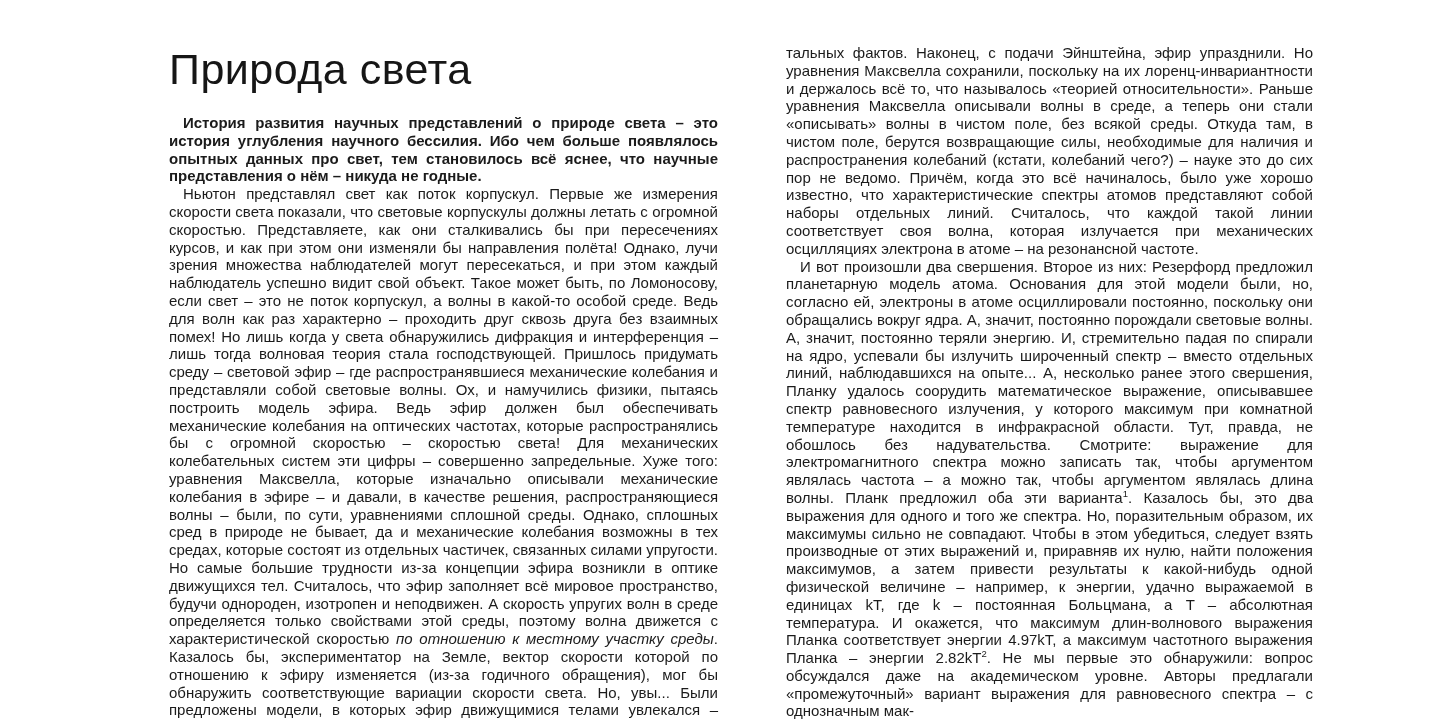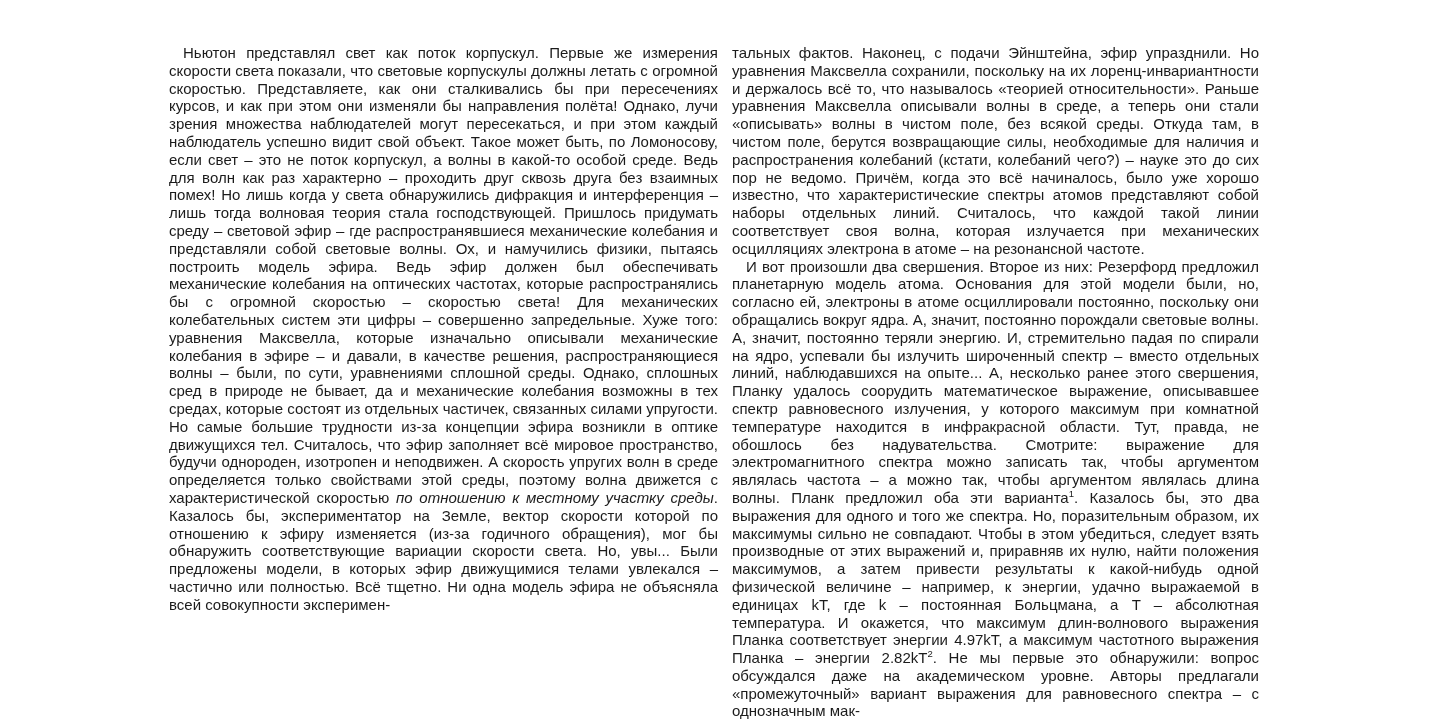--- a/index.html
+++ b/index.html
@@ -16,21 +16,21 @@
     height: 720px;
     background: #ffffff;
     color: #1b1b1b;
     font-family: "Liberation Sans", "DejaVu Sans", sans-serif;
   }
   .col {
     position: absolute;
     top: 44px;
   }
   .col-left  { left: 169px; width: 549px; }
-  .col-right { left: 732px; width: 527px; }
+  .col-right { left: 786px; width: 527px; }
   h1.title {
     margin: 2px 0 22px 0;
     font-size: 43px;
     line-height: 46px;
     font-weight: 400;
     letter-spacing: 0.5px;
     color: #161616;
   }
   .intro {
     margin: 0 0 18px 0;
@@ -52,20 +52,22 @@
     line-height: 0;
     vertical-align: super;
   }
 </style>
 </head>
 <body>
 
 <div class="page">
 
   <div class="col col-left">
+    <h1 class="title">Природа света</h1>
+    <p class="intro">История развития научных представлений о природе света – это история углубления научного бессилия. Ибо чем больше появлялось опытных данных про свет, тем становилось всё яснее, что научные представления о нём – никуда не годные.</p>
     <p class="body-par"><span>Ньютон представлял свет как поток корпускул. Первые же измерения скорости света показали, что световые корпускулы должны летать с огромной скоростью. Представляете, как они сталкивались бы при пересечениях курсов, и как при этом они изменяли бы направления полёта! Однако, лучи зрения множества наблюдателей могут пересекаться, и при этом каждый наблюдатель успешно видит свой объект. Такое может быть, по Ломоносову, если свет – это не поток корпускул, а волны в какой-то особой среде. Ведь для волн как раз характерно – проходить друг сквозь друга без взаимных помех! Но лишь когда у света обнаружились дифракция и интерференция – лишь тогда волновая теория стала господствующей. Пришлось придумать среду – световой эфир – где распространявшиеся механические колебания и представляли собой световые волны. Ох, и намучились физики, пытаясь построить модель эфира. Ведь эфир должен был обеспечивать механические колебания на оптических частотах, которые распространялись бы с огромной скоростью – скоростью света! Для механических колебательных систем эти цифры – совершенно запредельные. Хуже того: уравнения Максвелла, которые изначально описывали механические колебания в эфире – и давали, в качестве решения, распространяющиеся волны – были, по сути, уравнениями сплошной среды. Однако, сплошных сред в природе не бывает, да и механические колебания возможны в тех средах, которые состоят из отдельных частичек, связанных силами упругости. Но самые большие трудности из-за концепции эфира возникли в оптике движущихся тел. Считалось, что эфир заполняет всё мировое пространство, будучи однороден, изотропен и неподвижен. А скорость упругих волн в среде определяется только свойствами этой среды, поэтому волна движется с характеристической скоростью </span><em>по отношению к местному участку среды</em><span>. Казалось бы, экспериментатор на Земле, вектор скорости которой по отношению к эфиру изменяется (из-за годичного обращения), мог бы обнаружить соответствующие вариации скорости света. Но, увы... Были предложены модели, в которых эфир движущимися телами увлекался – частично или полностью. Всё тщетно. Ни одна модель эфира не объясняла всей совокупности эксперимен-</span></p>
   </div>
 
   <div class="col col-right">
     <p class="body-par no-indent">тальных фактов. Наконец, с подачи Эйнштейна, эфир упразднили. Но уравнения Максвелла сохранили, поскольку на их лоренц-инвариантности и держалось всё то, что называлось «теорией относительности». Раньше уравнения Максвелла описывали волны в среде, а теперь они стали «описывать» волны в чистом поле, без всякой среды. Откуда там, в чистом поле, берутся возвращающие силы, необходимые для наличия и распространения колебаний (кстати, колебаний чего?) – науке это до сих пор не ведомо. Причём, когда это всё начиналось, было уже хорошо известно, что характеристические спектры атомов представляют собой наборы отдельных линий. Считалось, что каждой такой линии соответствует своя волна, которая излучается при механических осцилляциях электрона в атоме – на резонансной частоте.</p>
     <p class="body-par"><span>И вот произошли два свершения. Второе из них: Резерфорд предложил планетарную модель атома. Основания для этой модели были, но, согласно ей, электроны в атоме осциллировали постоянно, поскольку они обращались вокруг ядра. А, значит, постоянно порождали световые волны. А, значит, постоянно теряли энергию. И, стремительно падая по спирали на ядро, успевали бы излучить широченный спектр – вместо отдельных линий, наблюдавшихся на опыте... А, несколько ранее этого свершения, Планку удалось соорудить математическое выражение, описывавшее спектр равновесного излучения, у которого максимум при комнатной температуре находится в инфракрасной области. Тут, правда, не обошлось без надувательства. Смотрите: выражение для электромагнитного спектра можно записать так, чтобы аргументом являлась частота – а можно так, чтобы аргументом являлась длина волны. Планк предложил оба эти варианта</span><sup class="fnref">1</sup><span>. Казалось бы, это два выражения для одного и того же спектра. Но, поразительным образом, их максимумы сильно не совпадают. Чтобы в этом убедиться, следует взять производные от этих выражений и, приравняв их нулю, найти положения максимумов, а затем привести результаты к какой-нибудь одной физической величине – например, к энергии, удачно выражаемой в единицах kT, где k – постоянная Больцмана, а T – абсолютная температура. И окажется, что максимум длин-волнового выражения Планка соответствует энергии 4.97kT, а максимум частотного выражения Планка – энергии 2.82kT</span><sup class="fnref">2</sup><span>. Не мы первые это обнаружили: вопрос обсуждался даже на академическом уровне. Авторы предлагали «промежуточный» вариант выражения для равновесного спектра – с однозначным мак-</span></p>
 
   </div>
 
 </div>

